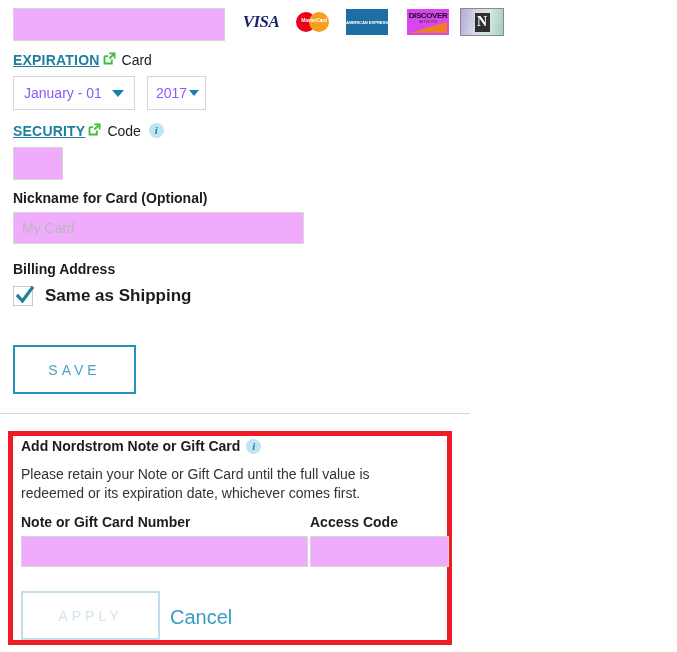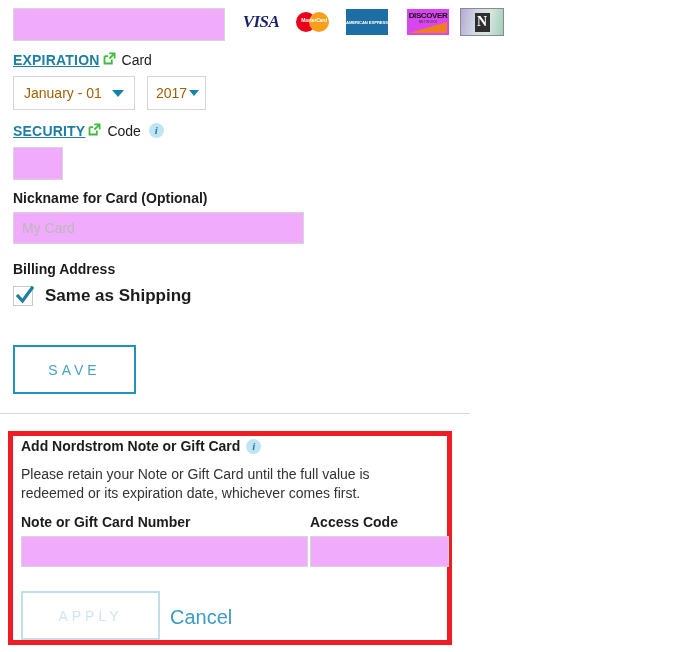--- a/index.html
+++ b/index.html
@@ -36,21 +36,21 @@
   .sel {
     box-sizing: border-box;
     position: relative;
     border: 1px solid #d6d6d6;
     background: #ffffff;
     height: 34px;
     display: flex;
     align-items: center;
     padding: 0 10px;
     font-size: 14px;
-    color: #a16207;
+    color: #8b5cf6;
     cursor: pointer;
   }
   .sel .caret {
     position: absolute;
     right: 10px;
     top: 50%;
     margin-top: -3px;
     width: 0; height: 0;
     border-left: 6px solid transparent;
     border-right: 6px solid transparent;

